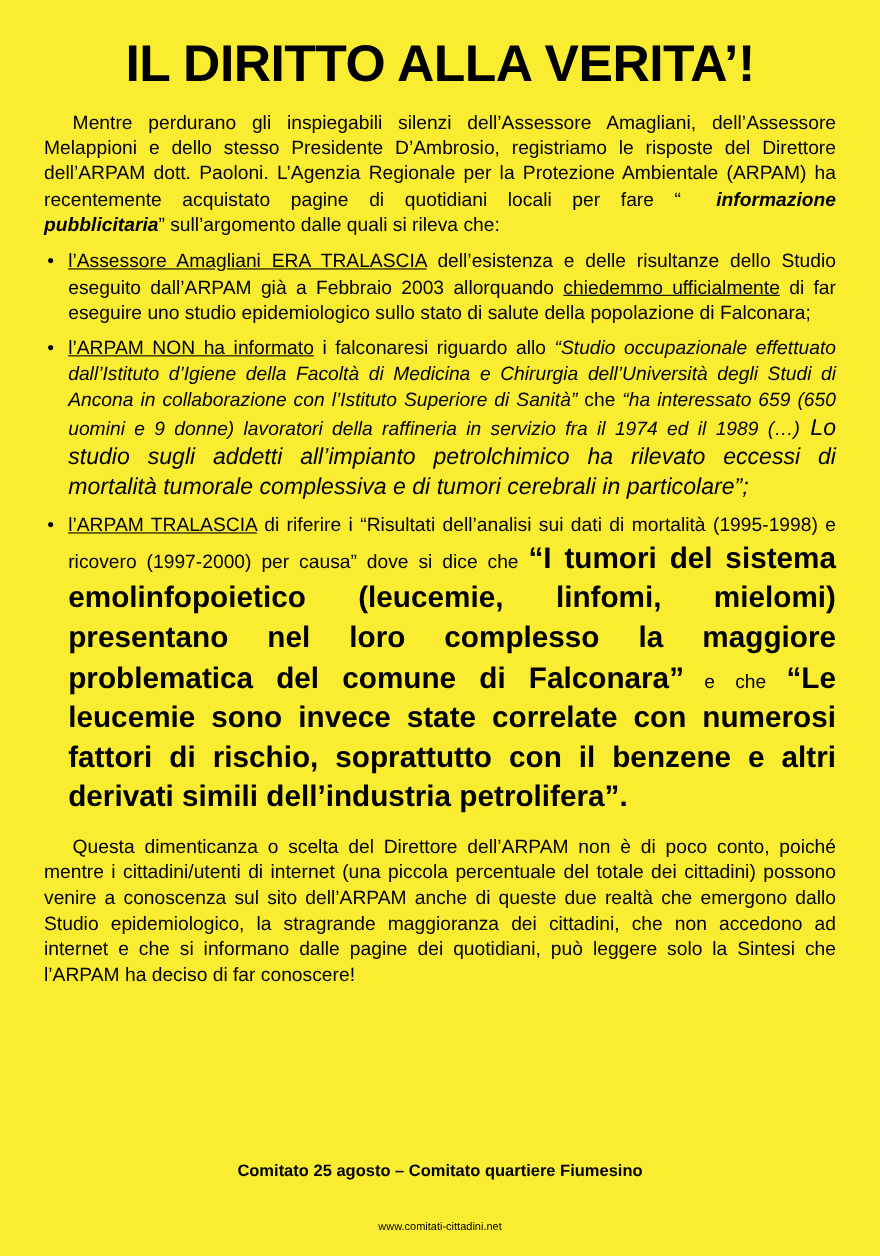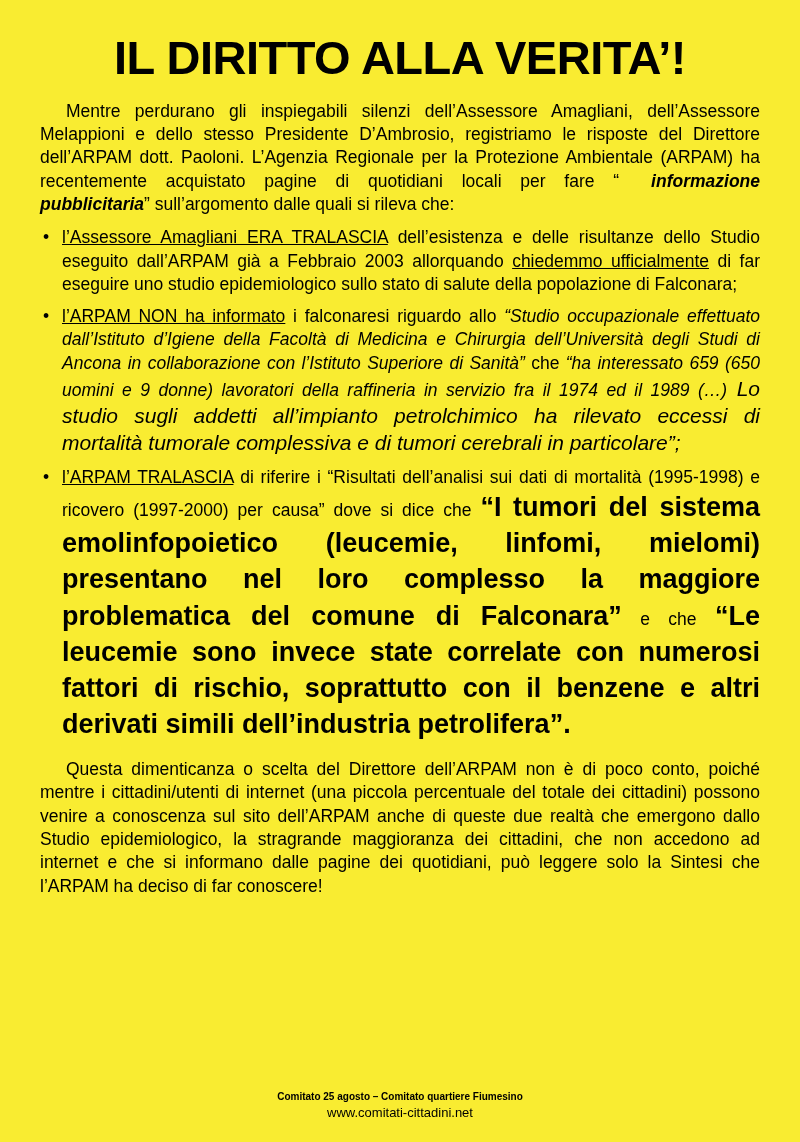--- a/index.html
+++ b/index.html
@@ -82,26 +82,27 @@
   }
   .footer {
     position: absolute;
     left: 0;
     right: 0;
     bottom: 18px;
     text-align: center;
   }
   .footer .line {
     font-weight: bold;
-    font-size: 10px;
+    font-size: 15px;
     line-height: 1.35;
   }
   .footer .site {
-    font-size: 13px;
+    font-size: 10px;
     line-height: 1.6;
+    margin-top: 33px;
   }
 </style>
 </head>
 <body>
 
 <div class="page">
 
   <h1 class="title">IL DIRITTO ALLA VERITA’!</h1>
 
   <div class="subtitle">

